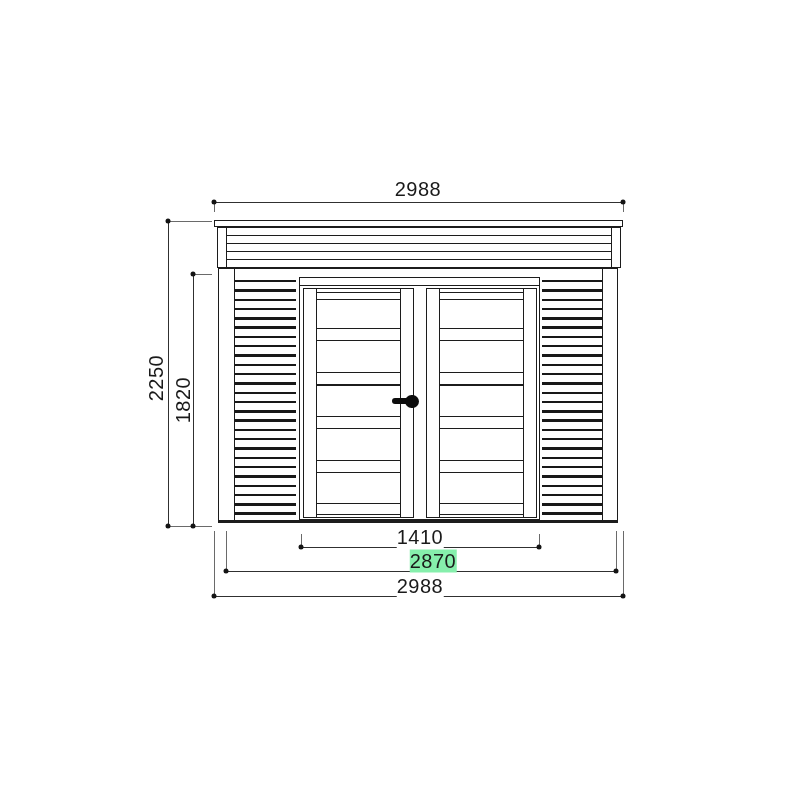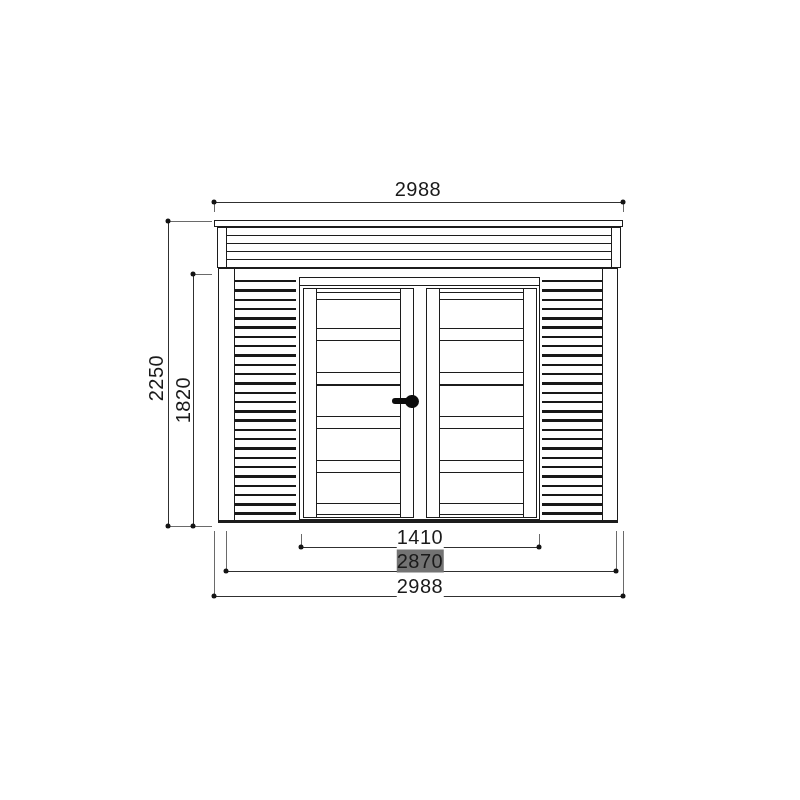--- a/index.html
+++ b/index.html
@@ -132,21 +132,21 @@
     <div class="tick-v" style="left:539px; top:534px; height:13px;"></div>
     <div class="dot" style="left:301px; top:547px;"></div>
     <div class="dot" style="left:539px; top:547px;"></div>
     <div class="dim-label" style="left:420px; top:537px; background:#fff;">1410</div>
 
     <div class="dimline-h" style="left:226px; top:571px; width:390px;"></div>
     <div class="tick-v" style="left:226px; top:531px; height:40px;"></div>
     <div class="tick-v" style="left:616px; top:531px; height:40px;"></div>
     <div class="dot" style="left:226px; top:571px;"></div>
     <div class="dot" style="left:616px; top:571px;"></div>
-    <div class="dim-label" style="left:420px; top:561px; background:#737373;">2870</div>
+    <div class="dim-label" style="left:433px; top:561px; background:#86efac;">2870</div>
 
     <div class="dimline-h" style="left:214px; top:596px; width:409px;"></div>
     <div class="tick-v" style="left:214px; top:531px; height:65px;"></div>
     <div class="tick-v" style="left:623px; top:531px; height:65px;"></div>
     <div class="dot" style="left:214px; top:596px;"></div>
     <div class="dot" style="left:623px; top:596px;"></div>
     <div class="dim-label" style="left:420px; top:586px; background:#fff;">2988</div>
   </div>
 
 </div>

